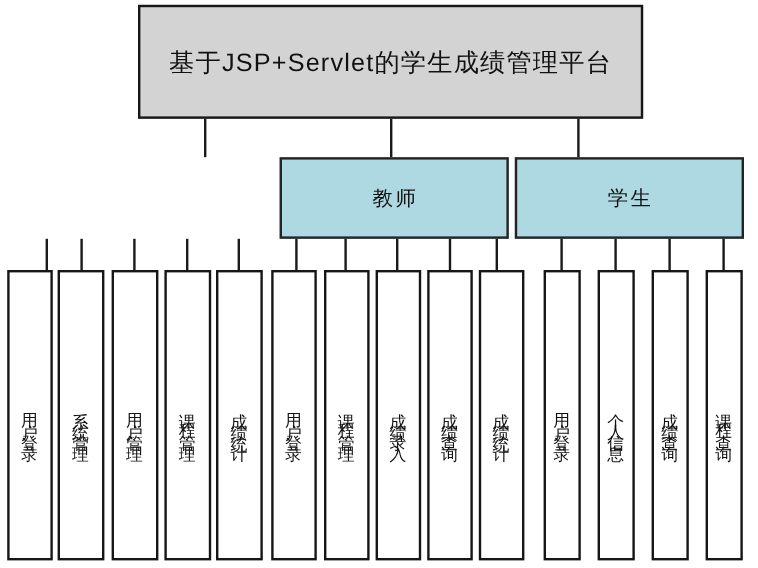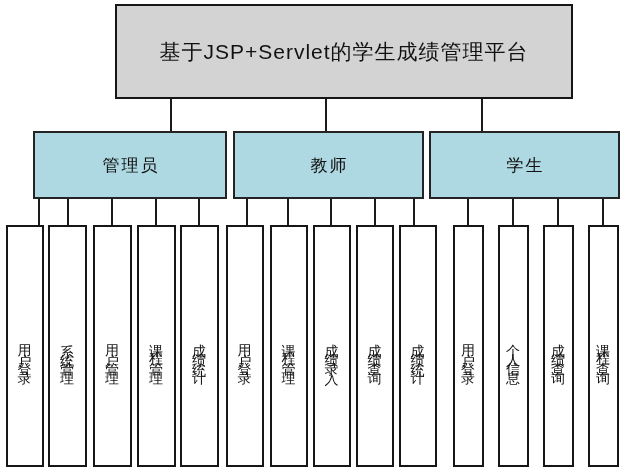--- a/index.html
+++ b/index.html
@@ -50,31 +50,28 @@
     position: absolute;
     width: 2px;
     background: var(--line, #1a1a1a);
   }
 </style>
 </head>
 <body>
 
 <div class="stage">
 
-  <div class="node title-node" style="left:115px; top:4px; width:458px; height:95px;">
+  <div class="node title-node" style="left:115px; top:4px; width:421px; height:95px;">
     <span>基于JSP+Servlet的学生成绩管理平台</span>
   </div>
 
   <div class="vline" style="left:170px; top:99px; height:32px;"></div>
   <div class="vline" style="left:325px; top:99px; height:32px;"></div>
   <div class="vline" style="left:481px; top:99px; height:32px;"></div>
 
-  <div class="node branch-node" style="left:33px; top:131px; width:194px; height:68px;">
-    <span>管理员</span>
-  </div>
   <div class="node branch-node" style="left:429px; top:131px; width:191px; height:68px;">
     <span>学生</span>
   </div>
   <div class="node branch-node" style="left:233px; top:131px; width:191px; height:68px;">
     <span>教师</span>
   </div>
 
   <div class="vline" style="left:38px;  top:199px; height:26px;"></div>
   <div class="vline" style="left:67px;  top:199px; height:26px;"></div>
   <div class="vline" style="left:111px; top:199px; height:26px;"></div>

